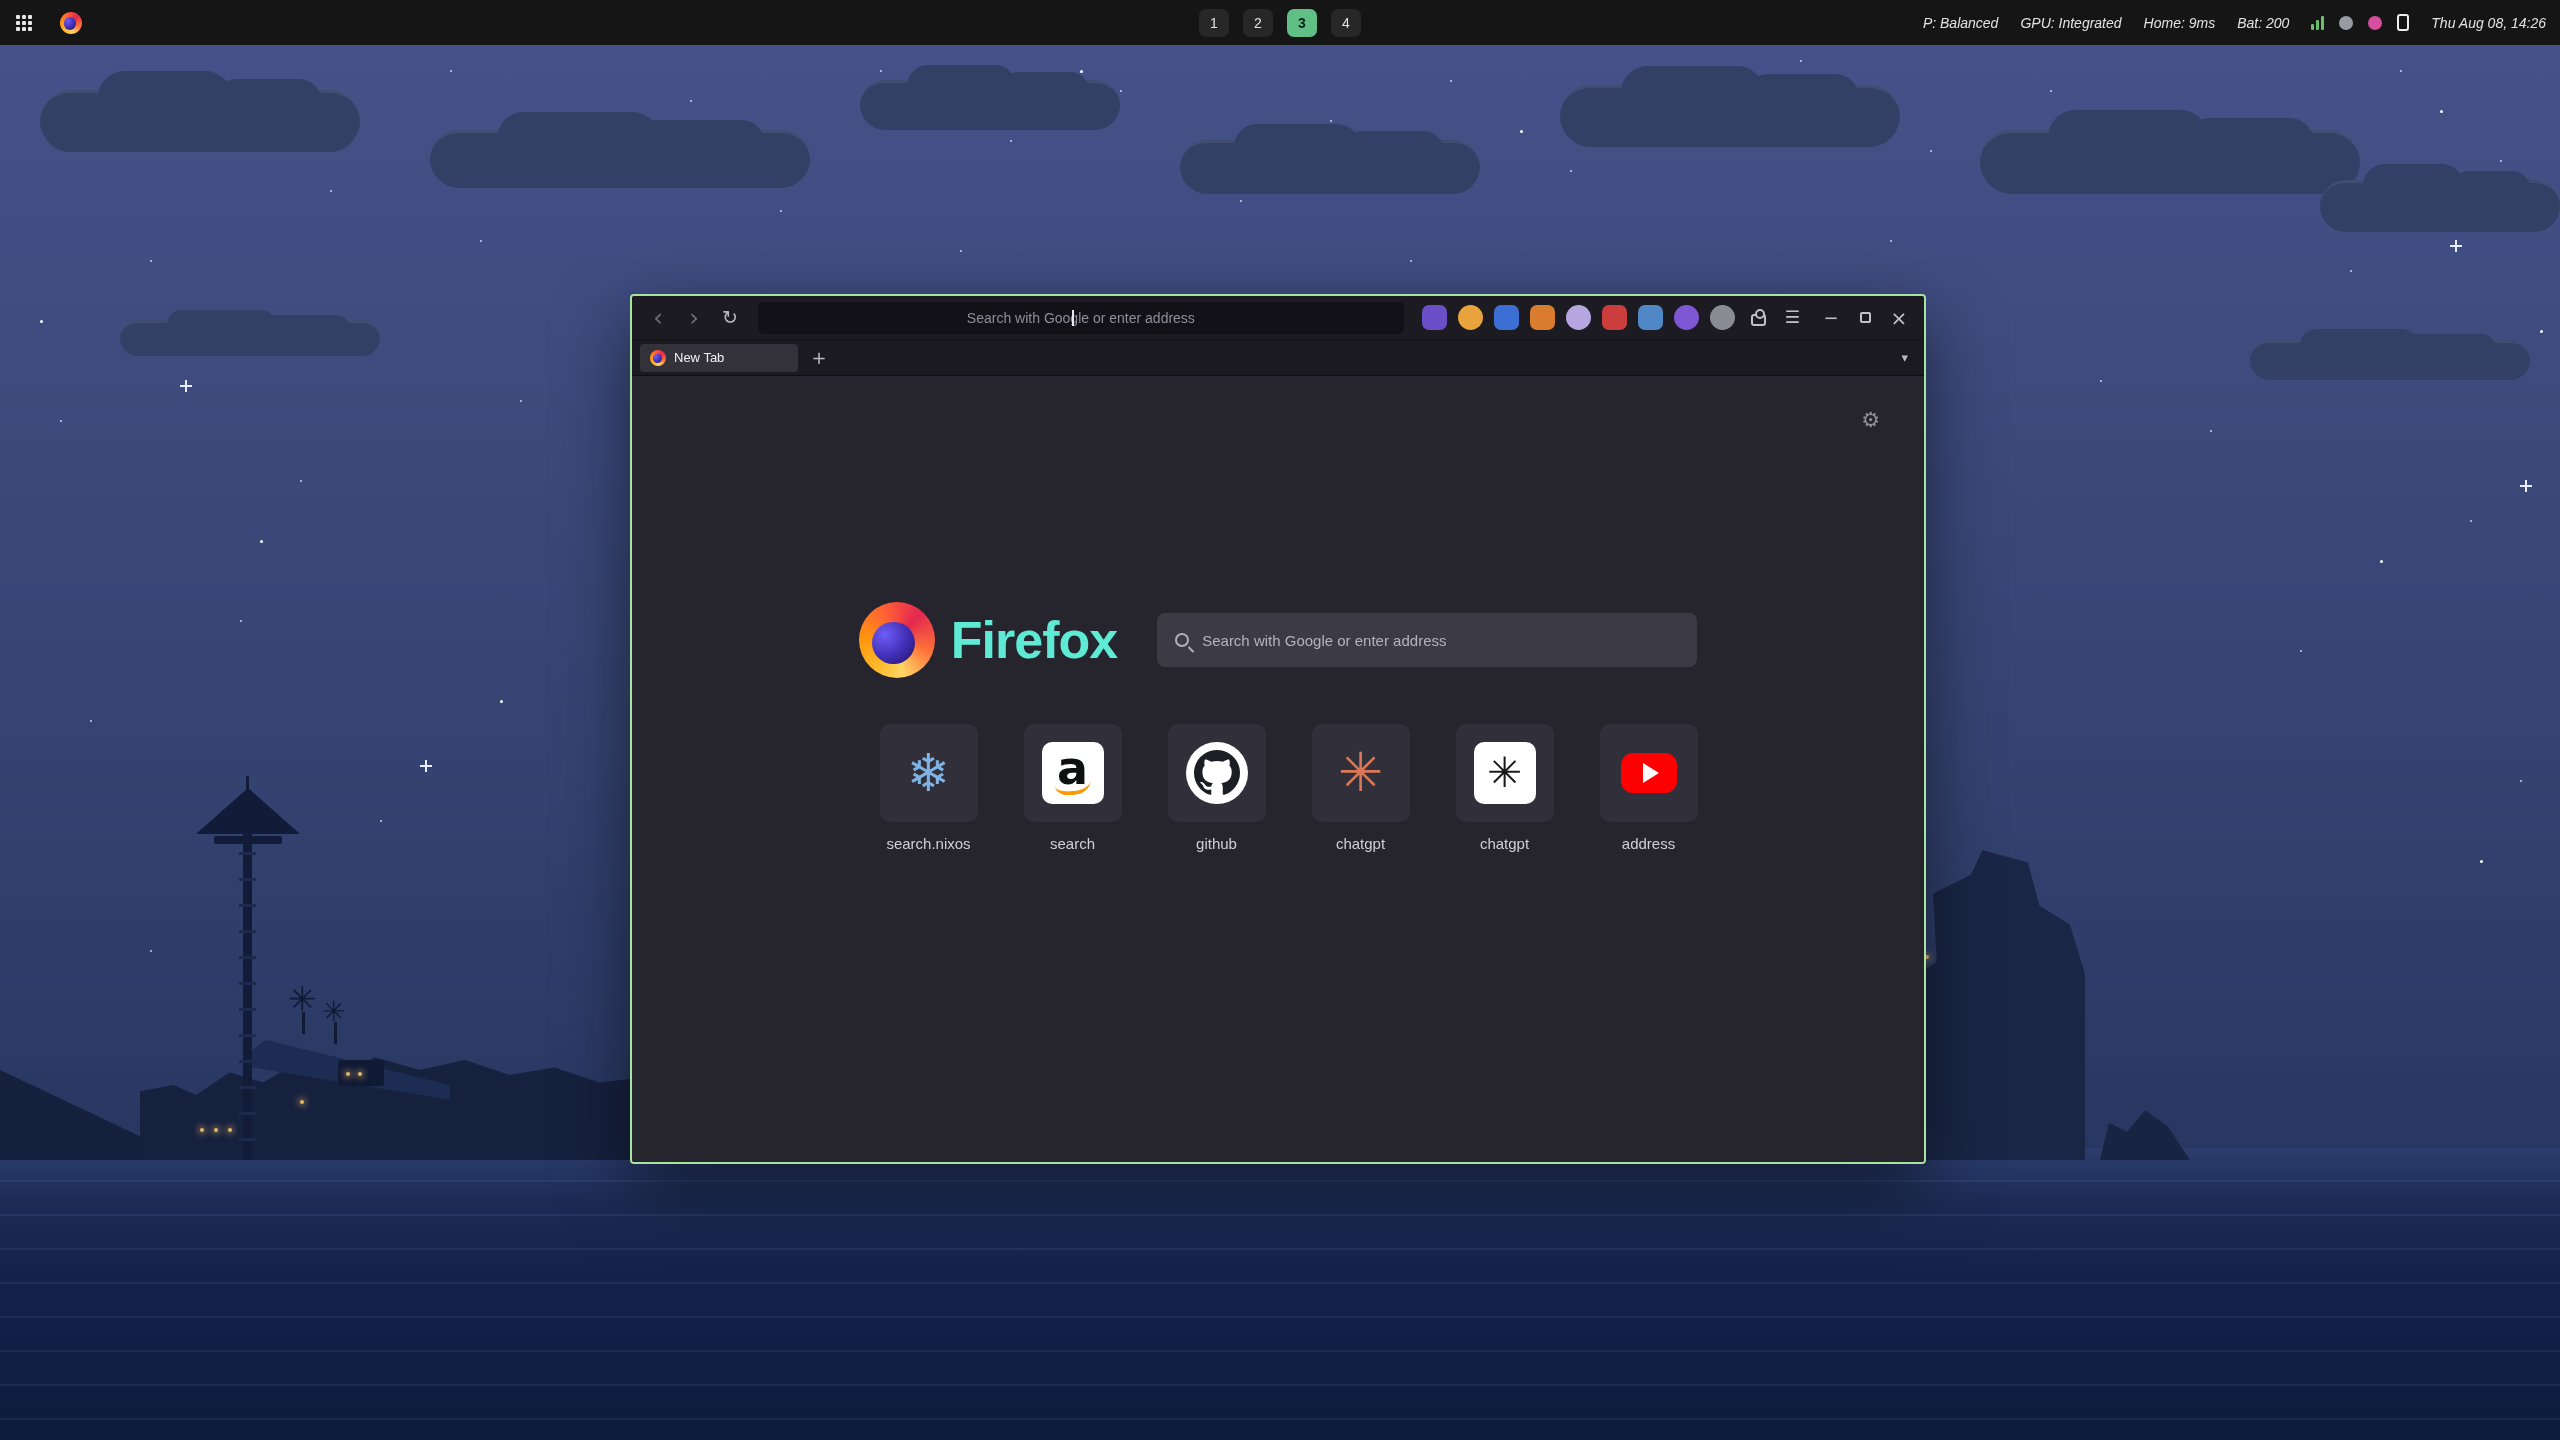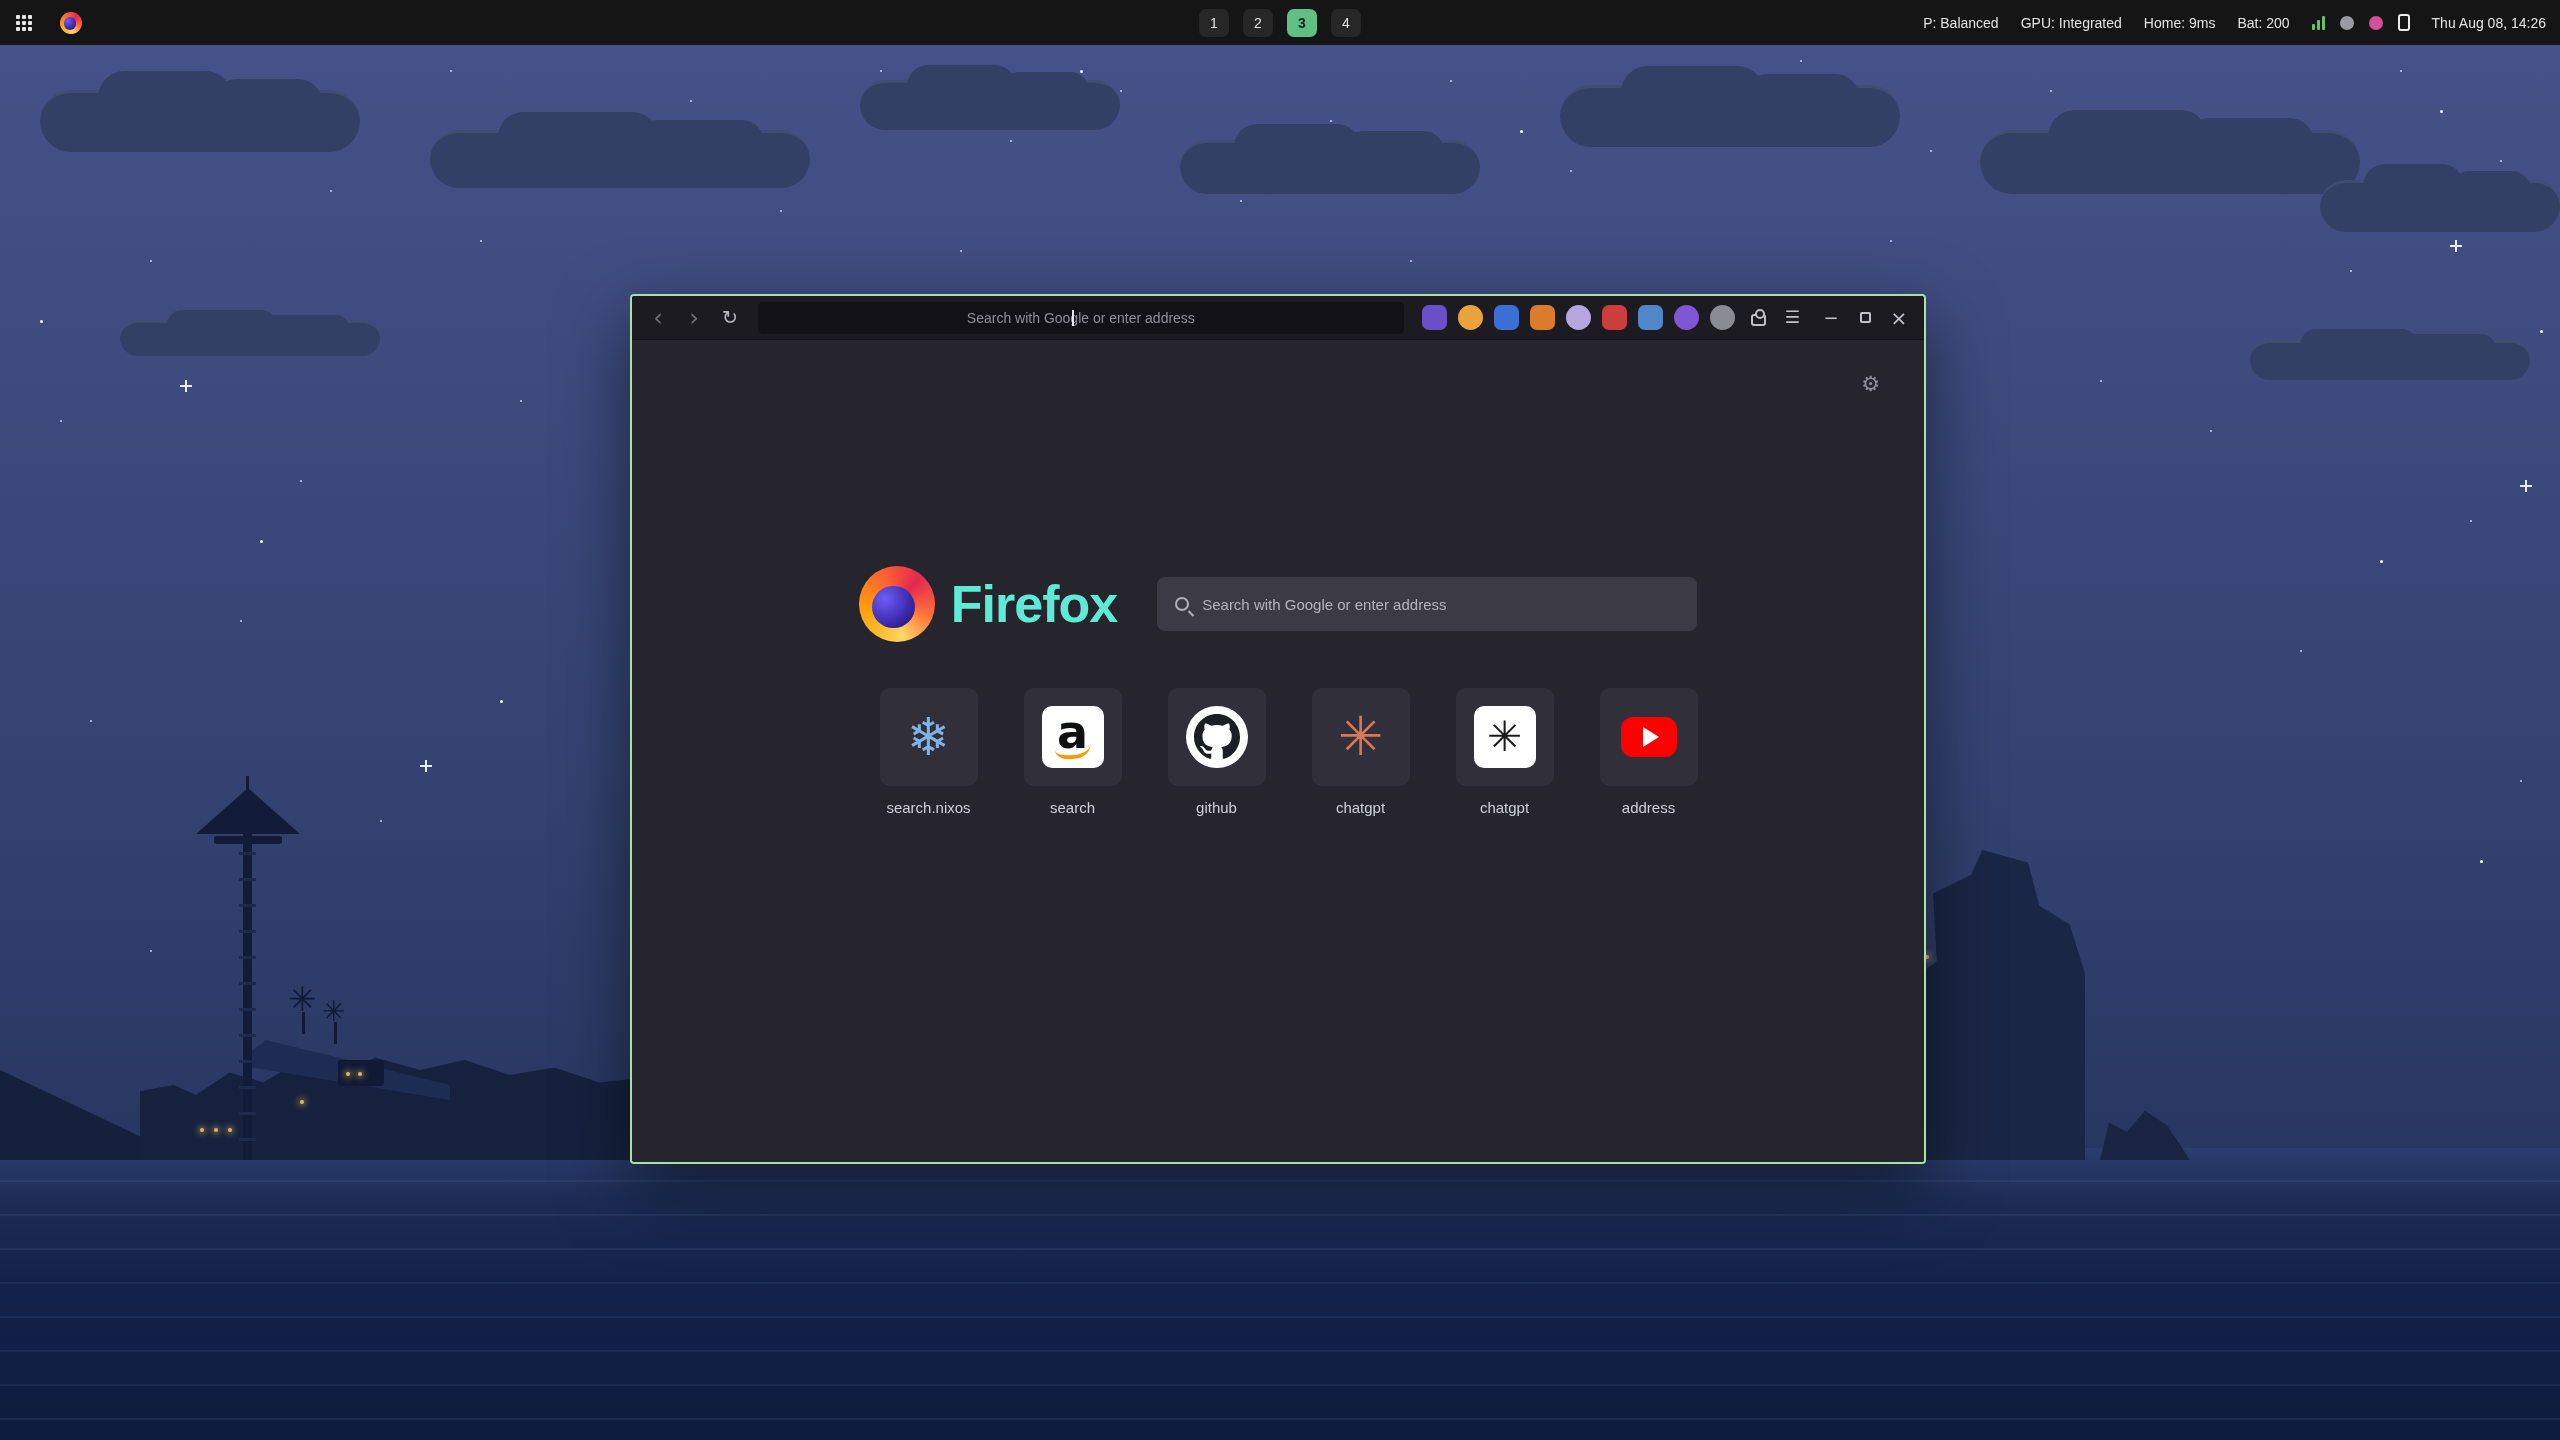--- a/index.html
+++ b/index.html
@@ -81,21 +81,21 @@
   }
   .tb-left { display: flex; align-items: center; gap: 26px; }
   .grid-icon-box { width: 20px; height: 20px; padding: 2px; cursor: pointer; }
   .grid-icon { width: 4px; height: 4px; background: #e6e6e6; border-radius: 1px;
     box-shadow: 6px 0 #e6e6e6, 12px 0 #e6e6e6, 0 6px #e6e6e6, 6px 6px #e6e6e6, 12px 6px #e6e6e6, 0 12px #e6e6e6, 6px 12px #e6e6e6, 12px 12px #e6e6e6; }
   .tb-center { position: absolute; left: 50%; top: 0; height: 45px; transform: translateX(-50%);
     display: flex; align-items: center; gap: 14px; }
   .ws-btn { min-width: 30px; height: 28px; padding: 0 9px; border-radius: 7px; background: #272727;
     color: #e3e3e3; display: flex; align-items: center; justify-content: center; font-size: 14px; cursor: pointer; }
   .ws-btn.active { background: var(--workspace-active, #5fbf85); color: #0c2418; font-weight: bold; }
-  .tb-right { display: flex; align-items: center; gap: 22px; }
+  .tb-right { display: flex; align-items: center; gap: 22px; font-style: italic; }
   .tb-icons { display: flex; align-items: center; gap: 15px; }
   .sig { display: flex; align-items: flex-end; gap: 2px; height: 15px; }
   .sig i { display: block; width: 3px; background: var(--wifi-green, #6abf69); border-radius: 1px; }
   .sig i:nth-child(1) { height: 6px; } .sig i:nth-child(2) { height: 10px; } .sig i:nth-child(3) { height: 14px; }
   .dot { width: 14px; height: 14px; border-radius: 50%; }
   .dot.gray { background: #9a9aa2; }
   .dot.pink { background: var(--hue-pink, #d54f9e); }
   .phone { width: 12px; height: 17px; border: 2px solid #ececec; border-radius: 3px; }
 
   
@@ -293,20 +293,29 @@
     <div class="burger glyph">☰</div>
     <div class="win-controls">
       <div class="wc min glyph">−</div>
       <div class="wc max">
           <span></span>
         </div>
       <div class="wc close glyph">×</div>
     </div>
   </div>
 
+  <div class="tabbar">
+    <div class="tab">
+      <div class="fx-logo" style="--s:16px"></div>
+      <span class="tab-label">New Tab</span>
+    </div>
+    <div class="newtab-btn glyph">+</div>
+    <div class="tab-spacer"></div>
+    <div class="chev glyph">▾</div>
+  </div>
 
   <div class="content">
     <div class="gear glyph">⚙</div>
 
     <div class="hero">
       <div class="fx-logo"></div>
       <span class="wordmark">Firefox</span>
       <div class="search-box">
         <div class="mag"></div>
         <input type="text" placeholder="Search with Google or enter address" style="">

